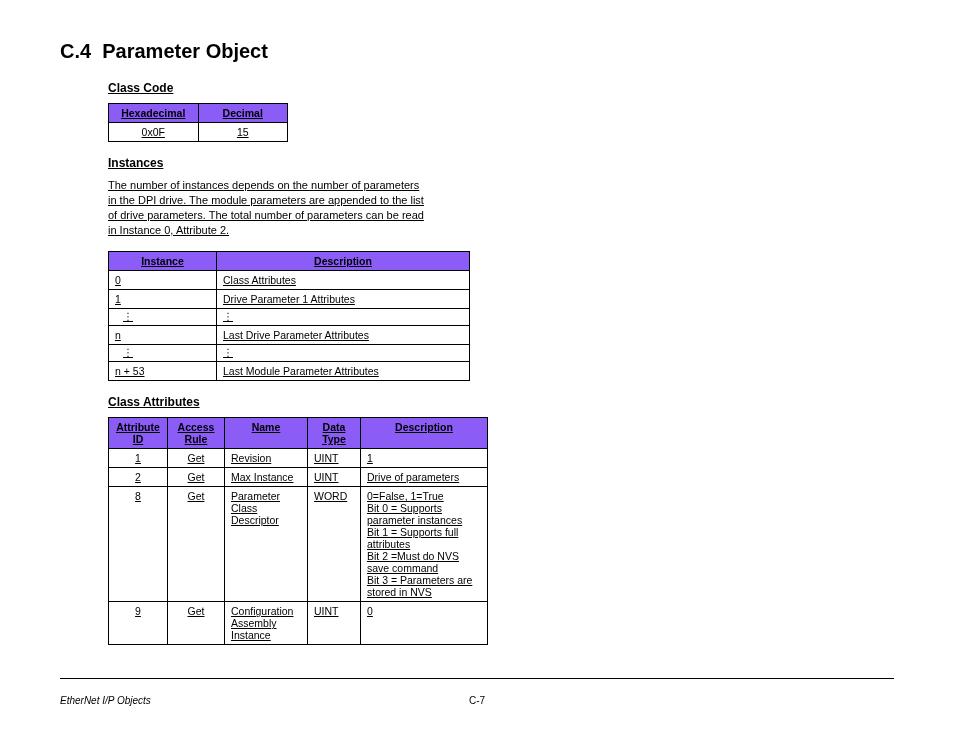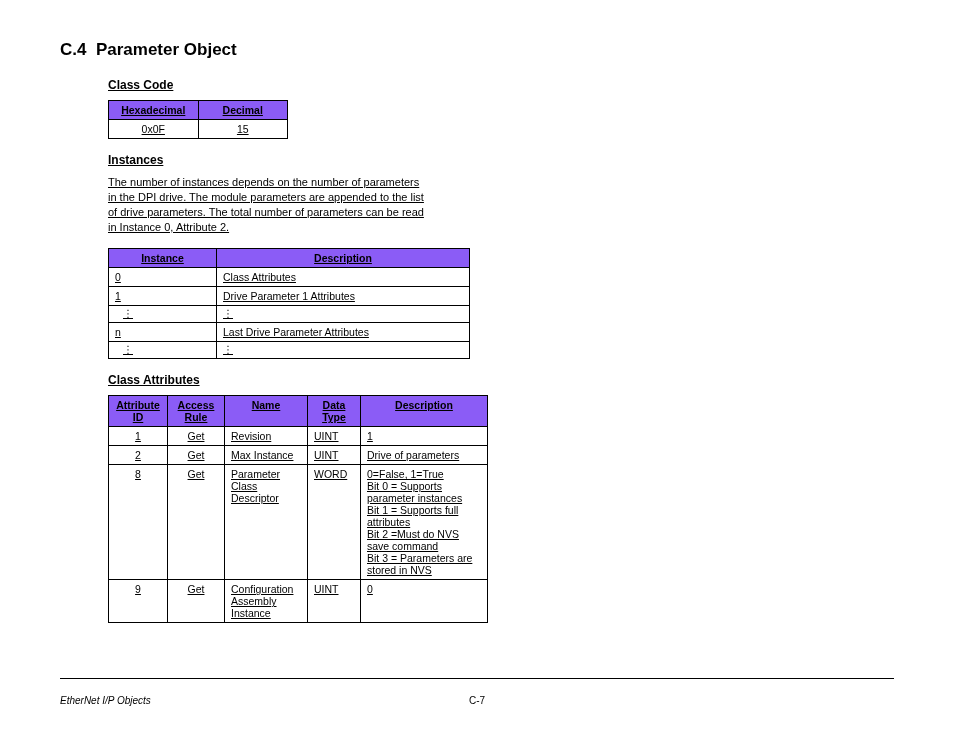--- a/index.html
+++ b/index.html
@@ -11,21 +11,21 @@
     width: 954px;
     height: 738px;
     box-sizing: border-box;
     position: relative;
   }
   .page {
     padding: 40px 60px 0 60px;
     box-sizing: border-box;
   }
   h1.section-title {
-    font-size: 17px;
+    font-size: 20px;
     font-weight: bold;
     margin: 0 0 18px 0;
     font-family: Arial, Helvetica, sans-serif;
   }
   .indent {
     margin-left: 48px;
     text-decoration: underline;
   }
   .sub-head {
     font-size: 12px;
@@ -144,20 +144,24 @@
             <td class="vdots2">⋮</td>
           </tr>
           <tr>
             <td>n</td>
             <td>Last Drive Parameter Attributes</td>
           </tr>
           <tr>
             <td class="vdots">⋮</td>
             <td class="vdots2">⋮</td>
           </tr>
+          <tr>
+            <td>n + 53</td>
+            <td>Last Module Parameter Attributes</td>
+          </tr>
         </tbody>
     </table>
 
     <p class="sub-head">Class Attributes</p>
 
     <table class="table-attrs">
       <thead>
         <tr>
           <th class="col-id">Attribute ID</th>
           <th class="col-rule">Access Rule</th>

